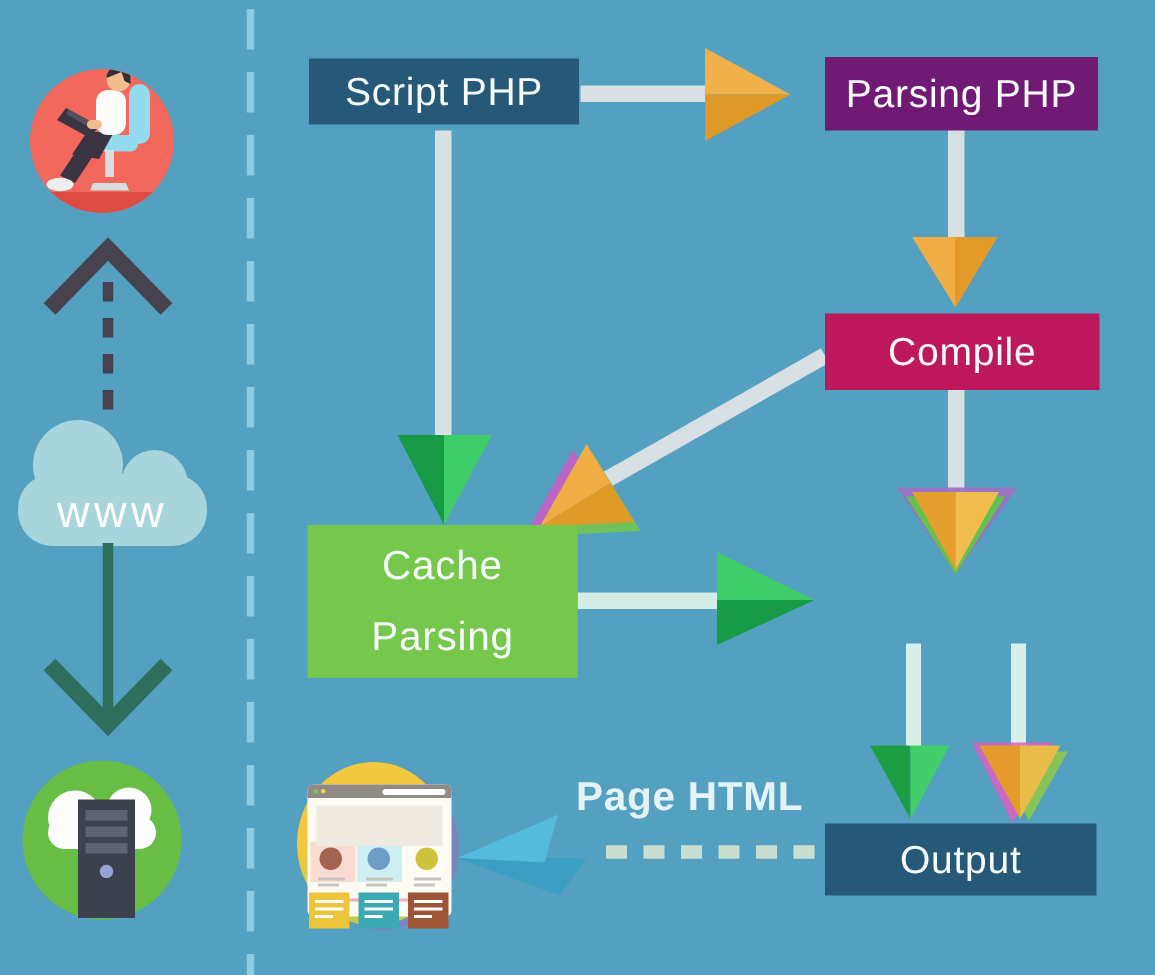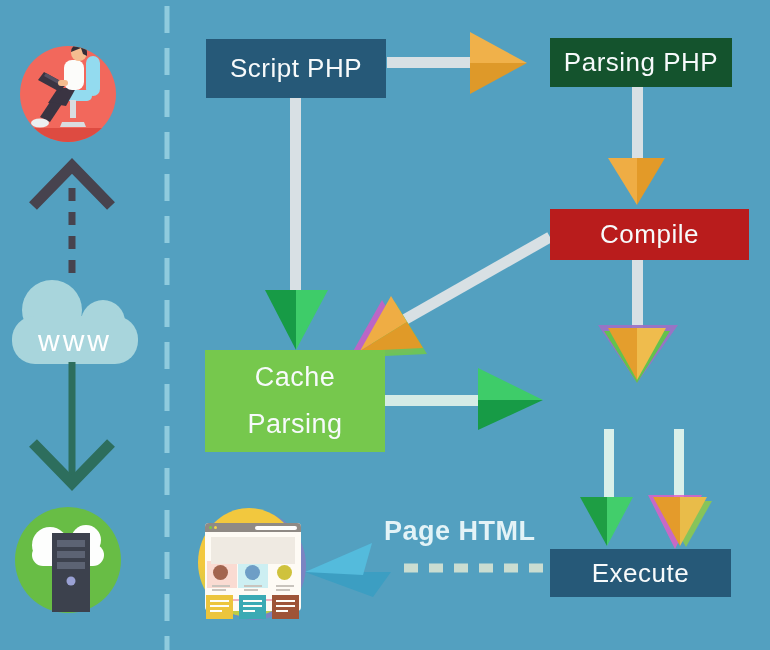--- a/index.html
+++ b/index.html
@@ -147,40 +147,40 @@
       <polygon points="680,497 707,497 680,546" fill="#E9BC49"></polygon>
     </g>
 
     <g>
       <line x1="543" y1="568" x2="398" y2="568" stroke="#CADDD1" stroke-width="9" stroke-dasharray="14 11"></line>
       <polygon points="305,572 391,572 373,597" fill="#3C9EC2"></polygon>
       <polygon points="305,572 372,543 363,575" fill="#54BBDC"></polygon>
     </g>
   </svg>
 
-  <div class="node" style="left: 206px; top: 39px; width: 180px; height: 59px; background-color: rgb(38, 89, 120);">
+  <div class="node" style="left: 206px; top: 39px; width: 180px; height: 44px; background-color: rgb(38, 89, 120);">
     <span>Script PHP</span>
   </div>
 
-  <div class="node" style="left: 550px; top: 38px; width: 182px; height: 49px; background-color: #14532d;">
+  <div class="node" style="left: 550px; top: 38px; width: 182px; height: 49px; background-color: #701a75;">
     <span>Parsing PHP</span>
   </div>
 
-  <div class="node" style="left: 550px; top: 209px; width: 199px; height: 51px; background-color: #b91c1c;">
+  <div class="node" style="left: 550px; top: 209px; width: 183px; height: 51px; background-color: #be185d;">
     <span>Compile</span>
   </div>
 
   <div class="node node-cache" style="left: 205px; top: 350px; width: 180px; height: 102px; background-color: rgb(118, 200, 77);">
     <span>Cache</span>
     <span>Parsing</span>
   </div>
 
 
   <div class="node" style="left: 550px; top: 549px; width: 181px; height: 48px; background-color: rgb(38, 89, 120);">
-    <span>Execute</span>
+    <span>Output</span>
   </div>
 
   <div class="floating-label" style="left:384px; top:516px;">Page HTML</div>
 
   <div class="bicon">
     <div class="circle"></div>
     <div class="bwin">
       <div class="bpatch" style="left:2px;  background:#FADBD2;"></div>
       <div class="bpatch" style="left:33px; background:#CDEFF2;"></div>
       <div class="btop">

